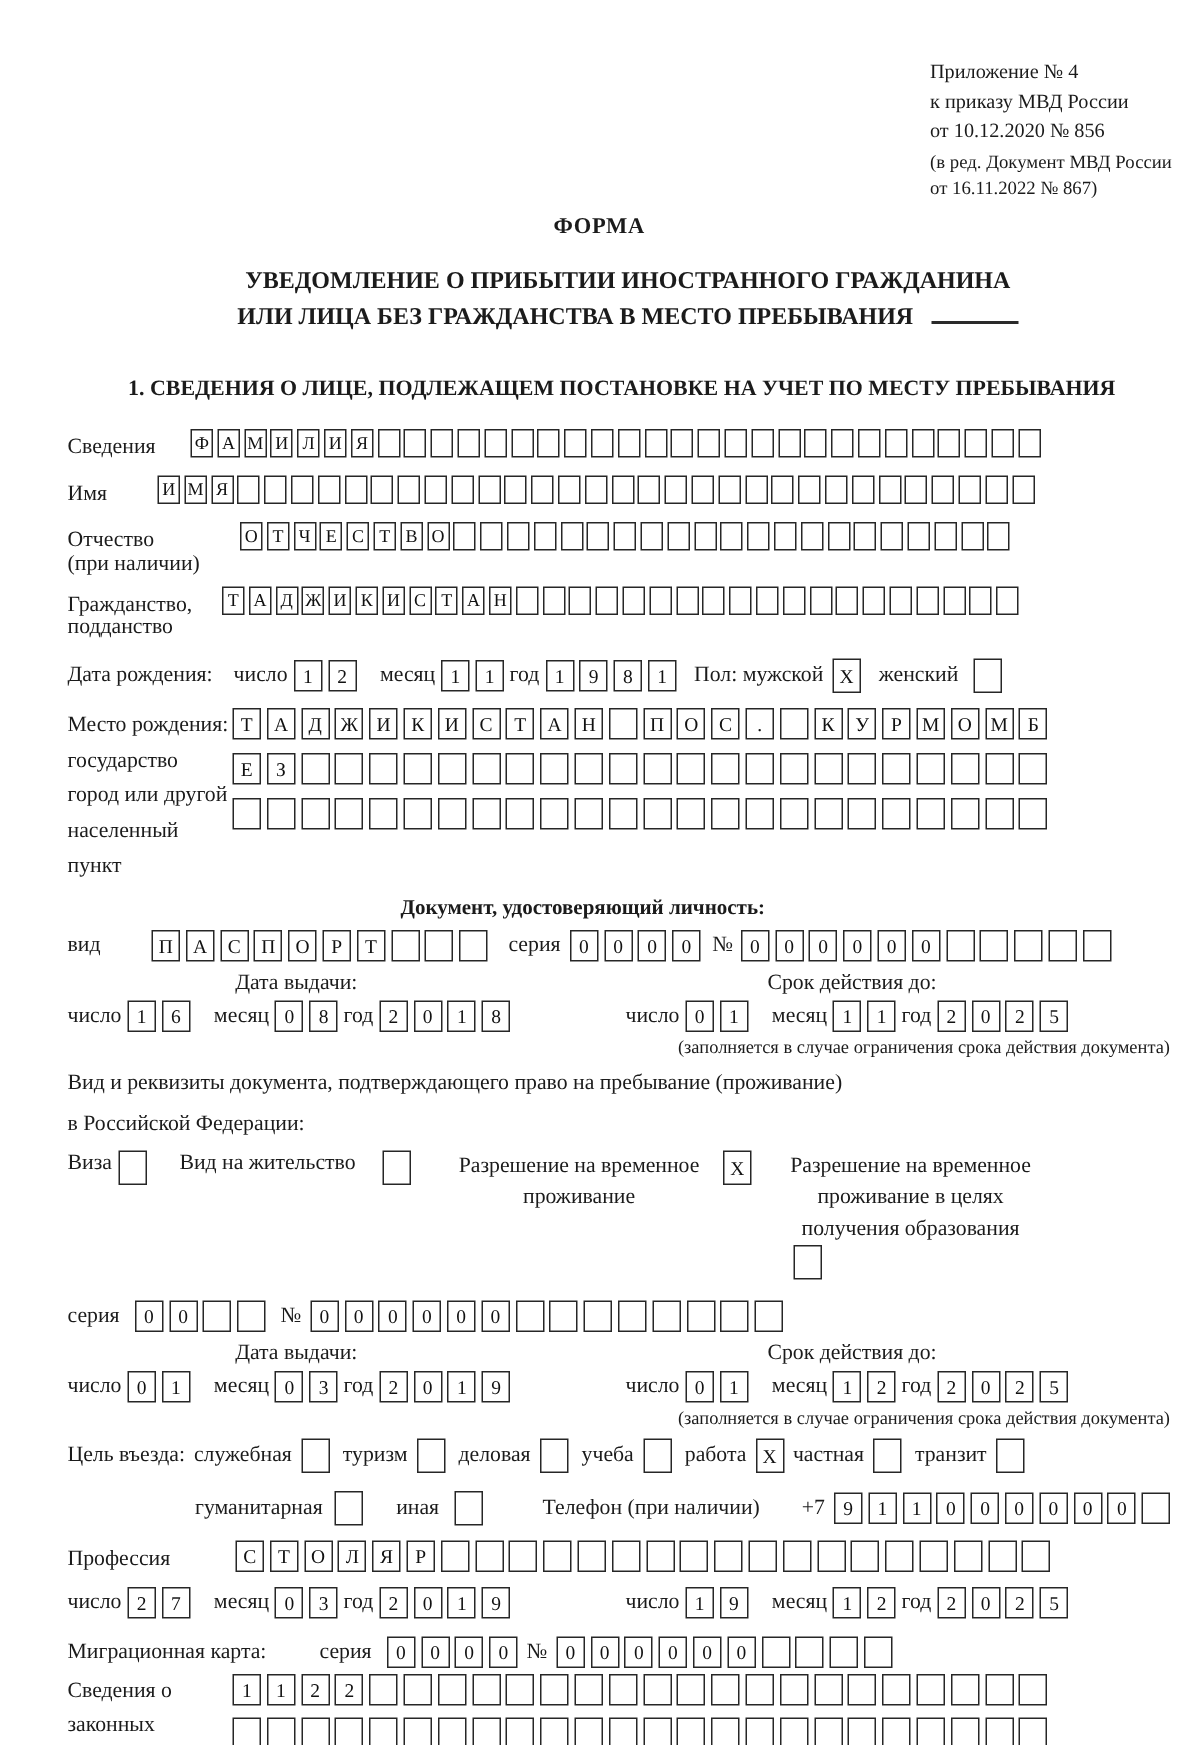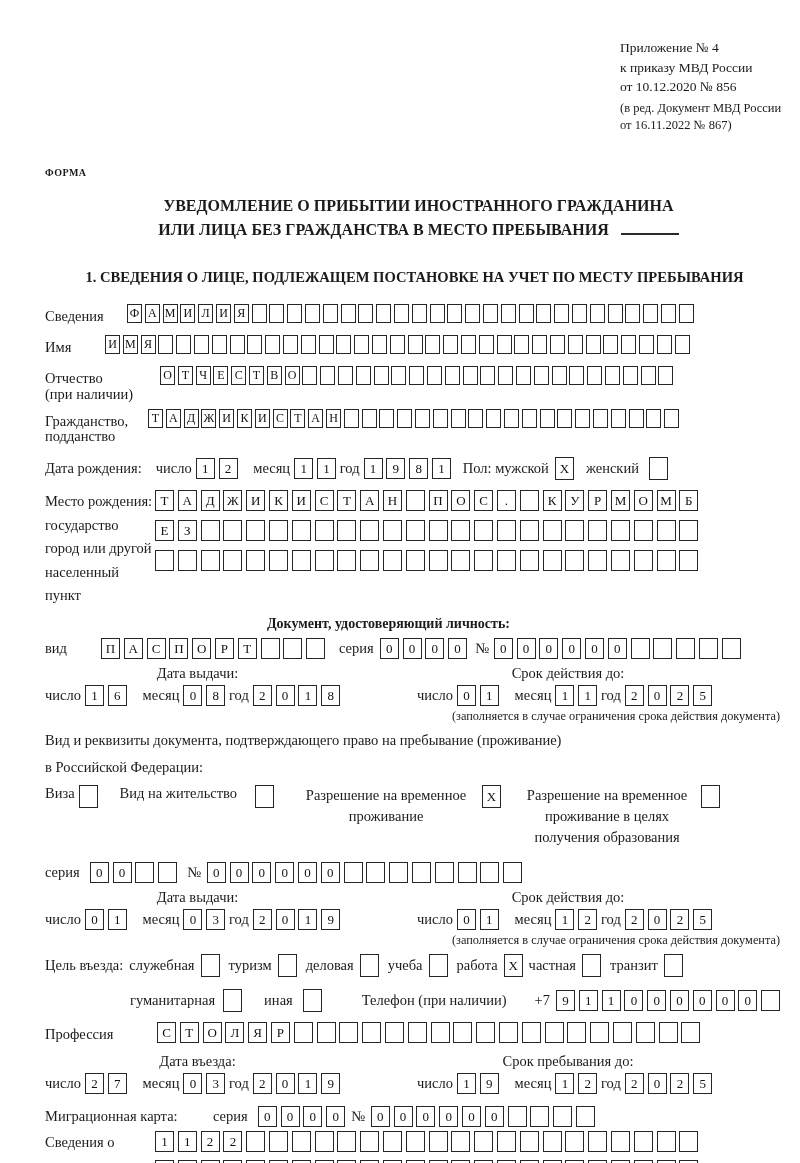--- a/index.html
+++ b/index.html
@@ -2,21 +2,21 @@
 <html><head>
 <meta charset="utf-8">
 <style>
   html,body{margin:0;padding:0;background:#ffffff;}
   body{width:800px;min-height:1163px;font-family:"Liberation Serif","DejaVu Serif",serif;color:#1b1b1b;}
   .page{width:800px;min-height:1163px;box-sizing:border-box;padding:38px 8px 20px 45px;}
 
   
   .topref{margin-left:575px;font-size:13.5px;line-height:1.45;}
   .topref .amend{font-size:12.5px;margin-top:3px;line-height:1.4;}
-  .forma{font-weight:bold;font-size:10px;text-align:left;padding-right:38px;margin-top:32px;letter-spacing:.5px;}
+  .forma{font-weight:bold;font-size:15px;text-align:center;padding-right:38px;margin-top:8px;letter-spacing:.5px;}
 
   
   .title{font-weight:bold;text-align:center;font-size:16px;margin-top:16px;line-height:1.55;}
   .blankline{display:inline-block;width:58px;border-bottom:2.2px solid #2a2a2a;height:14px;margin-left:12px;vertical-align:baseline;}
   .sect{font-weight:bold;font-size:14.6px;text-align:center;margin:26px 0 18px -8px;}
 
   
   .frow{display:flex;align-items:flex-start;margin-bottom:7px;}
   .flabel{flex:none;font-size:14.5px;padding-top:2px;line-height:1.5;}
   .cells{display:flex;flex-wrap:nowrap;}
@@ -459,21 +459,21 @@
       <span class="cells chk optbox" style="margin-left:18px;">
           <span class="cell"></span>
         </span>
     </div>
     <div class="opt" style="margin-left:24px;">
       <span class="olabel mc" style="width:176px;">Разрешение на временное проживание</span>
       <span class="cells chk optbox">
           <span class="cell">X</span>
         </span>
     </div>
-    <div class="opt" style="margin-left:20px;">
+    <div class="opt" style="margin-left:20px;flex-direction:column;">
       <span class="olabel mc" style="width:172px;">Разрешение на временное проживание в целях получения образования</span>
       <span class="cells chk optbox">
           <span class="cell"></span>
         </span>
     </div>
   </div>
 
   <div class="daterow" style="margin-top:2px;">
     <span class="w" style="font-size:14.5px;margin-right:10px;">серия</span>
     <span class="cells bg">
@@ -643,24 +643,20 @@
         <span class="cell"></span>
         <span class="cell"></span>
         <span class="cell"></span>
         <span class="cell"></span>
         <span class="cell"></span>
         <span class="cell"></span>
         <span class="cell"></span>
       </span>
   </div>
 
-  <div class="dhead">
-    <span class="l">Дата въезда:</span>
-    <span class="r">Срок пребывания до:</span>
-  </div>
   <div class="daterow">
     <div class="dgroup dcol1">
       <span class="w">число</span>
       <span class="cells bg">
           <span class="cell">2</span>
           <span class="cell">7</span>
         </span>
         <span class="gap"></span>
       <span class="w">месяц</span>
       <span class="cells bg">

